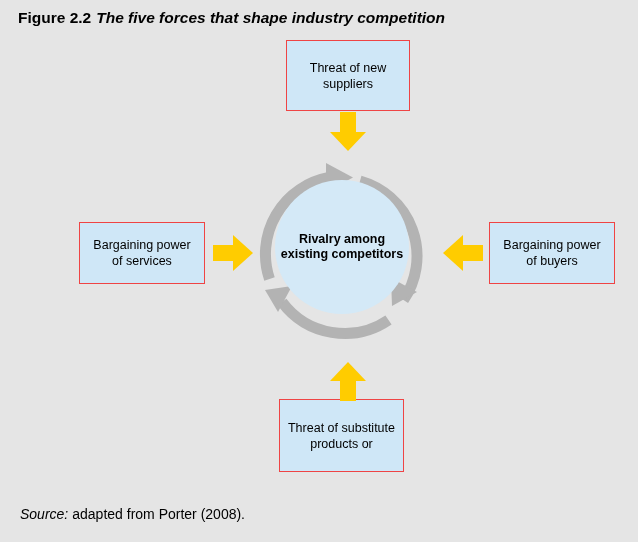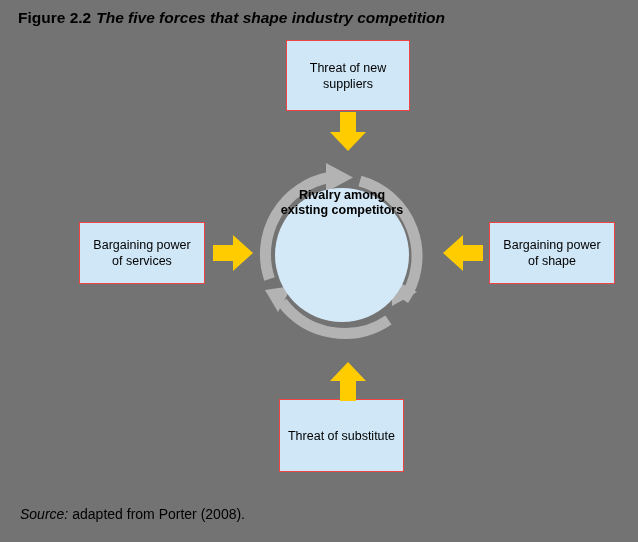--- a/index.html
+++ b/index.html
@@ -9,21 +9,21 @@
     background: #ffffff;
   }
   body {
     font-family: "Liberation Sans", sans-serif;
     color: #000000;
   }
   #page {
     position: relative;
     width: 638px;
     height: 542px;
-    background: #737373;
+    background: #e5e5e5;
     overflow: hidden;
   }
 
   
   #figure-title {
     position: absolute;
     left: 18px;
     top: 8px;
     width: 610px;
     font-size: 15.5px;
@@ -158,27 +158,27 @@
     position: absolute;
     left: 247px;
     top: 160px;
     width: 190px;
     height: 190px;
   }
   #cycle-svg { position: absolute; left: 0; top: 0; }
   #center-circle {
     position: absolute;
     left: 28px;
-    top: 28px;
+    top: 20px;
     width: 134px;
     height: 134px;
     border-radius: 50%;
     background: #d4e9f7;
     display: flex;
-    align-items: flex-start;
+    align-items: center;
     justify-content: center;
     text-align: center;
     font-size: 12.5px;
     line-height: 15px;
     font-weight: bold;
     color: #000000;
   }
 
   
   #source-line {
@@ -216,27 +216,28 @@
   <div class="force-box" id="box-suppliers">
     <span>
       <span class="box-text">Bargaining power</span>
       <span class="box-text">of services</span>
     </span>
   </div>
 
   <div class="force-box" id="box-buyers">
     <span>
       <span class="box-text">Bargaining power</span>
-      <span class="box-text">of shape</span>
+      <span class="box-text">of buyers</span>
     </span>
   </div>
 
   <div class="force-box" id="box-substitutes">
     <span>
       <span class="box-text">Threat of substitute</span>
+      <span class="box-text">products or</span>
     </span>
   </div>
 
   <div class="yarrow" id="arrow-down">
     <div class="shaft"></div>
     <div class="head"></div>
   </div>
 
   <div class="yarrow" id="arrow-up">
     <div class="head"></div>

